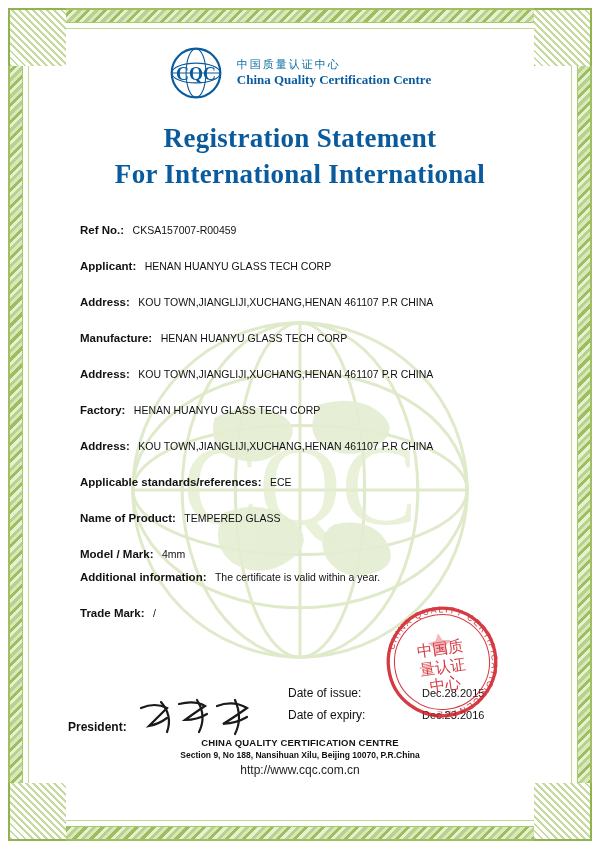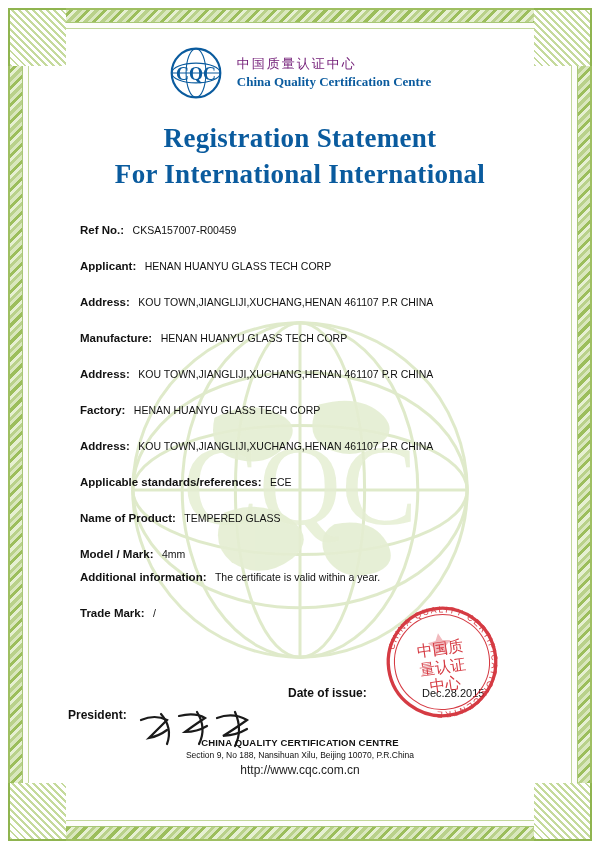--- a/index.html
+++ b/index.html
@@ -84,22 +84,22 @@
     gap: 14px;
     margin-top: 10px;
   }
   .logo-mark {
     width: 54px; height: 54px;
     flex: 0 0 54px;
   }
   .logo-mark svg { width: 100%; height: 100%; display: block; }
   .header-text { text-align: left; }
   .header-cn {
-    font-size: 13px;
-    color: #701a75;
+    font-size: 11px;
+    color: #0369a1;
     letter-spacing: 2px;
     line-height: 1.3;
     font-family: Liberation Sans, sans-serif;
   }
   .header-en {
     font-size: 13px;
     font-weight: bold;
     color: #0a5b9e;
     line-height: 1.3;
     margin-top: 1px;
@@ -147,22 +147,23 @@
 
   
   .sign-area {
     position: absolute;
     left: 24px; right: 10px;
     top: 640px;
     height: 100px;
   }
   .president-row {
     position: absolute;
-    left: 0; top: 32px;
+    left: 0; top: 20px;
     display: flex;
+    align-items: flex-end;
   }
   .president-label {
     font-size: 12px;
     font-weight: bold;
     color: #111;
   }
   .signature {
     margin-left: 8px;
     width: 120px;
     height: 42px;
@@ -174,21 +175,21 @@
     position: absolute;
     left: 220px; top: 10px;
   }
   .date-row {
     display: flex;
     align-items: baseline;
     margin-bottom: 8px;
   }
   .date-label {
     font-size: 12px;
-    font-weight: bold;
+    font-weight: normal;
     color: #111;
     width: 118px;
   }
   .date-value {
     font-size: 11px;
     color: #111;
     padding-left: 16px;
   }
 
   
@@ -212,21 +213,21 @@
     line-height: 1.45;
   }
   .footer-line1 {
     font-size: 9.5px;
     font-weight: bold;
     color: #111;
     letter-spacing: 0.2px;
   }
   .footer-line2 {
     font-size: 8.5px;
-    font-weight: normal;
+    font-weight: bold;
     color: #111;
   }
   .footer-line3 {
     font-size: 12px;
     color: #222;
   }
 </style>
 </head>
 <body>
 
@@ -363,20 +364,24 @@
             </g>
           </svg>
         </span>
       </div>
 
       <div class="dates">
         <div class="date-row">
           <span class="date-label">Date of issue:</span>
           <span class="date-value">Dec.28.2015</span>
         </div>
+        <div class="date-row">
+          <span class="date-label">Date of expiry:</span>
+          <span class="date-value">Dec.23.2016</span>
+        </div>
       </div>
     </div>
 
     <div class="footer">
       <div class="footer-line1">CHINA QUALITY CERTIFICATION CENTRE</div>
       <div class="footer-line2">Section 9, No 188, Nansihuan Xilu, Beijing 10070, P.R.China</div>
       <div class="footer-line3">http://www.cqc.com.cn</div>
     </div>
 
   </div>

